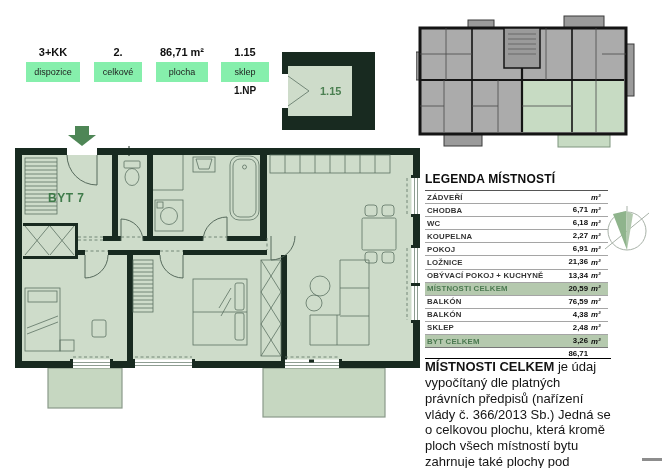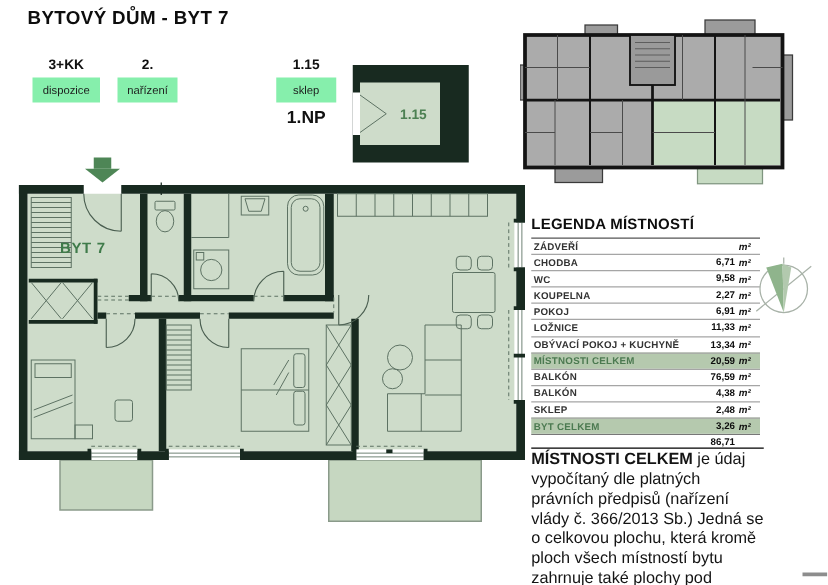--- a/index.html
+++ b/index.html
@@ -7,21 +7,21 @@
         font-family:"Liberation Sans",sans-serif;}
   .title{position:absolute;left:22px;top:6px;font-size:15px;font-weight:bold;
          letter-spacing:.3px;color:#0d0d0d;}
   .info-col{position:absolute;top:46px;text-align:center;}
   .info-col.c1{left:26px;width:54px;}
   .info-col.c2{left:94px;width:48px;}
   .info-col.c3{left:156px;width:52px;}
   .info-col.c4{left:221px;width:48px;}
   .info-value{font-size:11px;font-weight:bold;color:#111;margin-bottom:4px;white-space:nowrap;}
   .info-box{background:#86efac;font-size:9px;color:#1d1d1d;padding:5px 0;}
-  .info-sub{font-size:14px;font-weight:bold;margin-top:3px;color:#111;min-height:10px;}
+  .info-sub{font-size:10px;font-weight:bold;margin-top:3px;color:#111;min-height:10px;}
   .legend{position:absolute;left:425px;top:172px;width:183px;}
   .legend-title{font-size:12px;font-weight:bold;letter-spacing:.2px;color:#0d0d0d;margin:0 0 4px 0;}
   .ltable{border-bottom:1px solid #777;}
   .lrow{display:flex;align-items:center;height:12.1px;border-top:1px solid #a5a5a5;
         font-size:7.8px;font-weight:bold;color:#333;padding:0 2px;justify-content:space-between;}
   .lrow:first-child{border-top:1px solid #555;}
   .lrow .nm{flex:1;letter-spacing:.2px;white-space:nowrap;}
   .lrow .ar{width:26px;text-align:right;color:#0d0d0d;margin-top:25px;}
   .lrow .un{width:15px;text-align:left;margin-left:3px;color:#0d0d0d;font-style:italic;}
   .lrow.hl{background:#b5c9ae;}
@@ -34,30 +34,34 @@
   .fplan{position:absolute;left:15px;top:123px;}
   .splan{position:absolute;left:282px;top:52px;}
   .bplan{position:absolute;left:416px;top:14px;}
   .compass{position:absolute;left:601px;top:203px;}
 </style>
 </head>
 <body>
 
 <div id="page">
 
-  <div class="title">BYTOVÝ DŮM - BYT 7</div>
 
   <div class="info-col c1">
     <div class="info-value">3+KK</div>
     <div class="info-box">dispozice</div>
     <div class="info-sub"></div>
   </div>
   <div class="info-col c2">
     <div class="info-value">2.</div>
-    <div class="info-box">nařízení</div>
+    <div class="info-box">celkové</div>
+    <div class="info-sub"></div>
+  </div>
+  <div class="info-col c3">
+    <div class="info-value">86,71 m²</div>
+    <div class="info-box">plocha</div>
     <div class="info-sub"></div>
   </div>
   <div class="info-col c4">
     <div class="info-value">1.15</div>
     <div class="info-box">sklep</div>
     <div class="info-sub">1.NP</div>
   </div>
 
   <svg class="splan" width="96" height="84" viewBox="0 0 96 84">
     <rect x="0" y="0" width="93" height="78" fill="#182a20"></rect>
@@ -214,36 +218,36 @@
   <div class="legend">
     <div class="legend-title">LEGENDA MÍSTNOSTÍ</div>
     <div class="ltable">
       <div class="lrow">
           <span class="nm">ZÁDVEŘÍ</span>
           <span class="ar">6,71</span>
           <span class="un">m²</span>
         </div>
       <div class="lrow">
           <span class="nm">CHODBA</span>
-          <span class="ar">9,58</span>
+          <span class="ar">6,18</span>
           <span class="un">m²</span>
         </div>
       <div class="lrow">
           <span class="nm">WC</span>
           <span class="ar">2,27</span>
           <span class="un">m²</span>
         </div>
       <div class="lrow">
           <span class="nm">KOUPELNA</span>
           <span class="ar">6,91</span>
           <span class="un">m²</span>
         </div>
       <div class="lrow">
           <span class="nm">POKOJ</span>
-          <span class="ar">11,33</span>
+          <span class="ar">21,36</span>
           <span class="un">m²</span>
         </div>
       <div class="lrow">
           <span class="nm">LOŽNICE</span>
           <span class="ar">13,34</span>
           <span class="un">m²</span>
         </div>
       <div class="lrow">
           <span class="nm">OBÝVACÍ POKOJ + KUCHYNĚ</span>
           <span class="ar">20,59</span>

